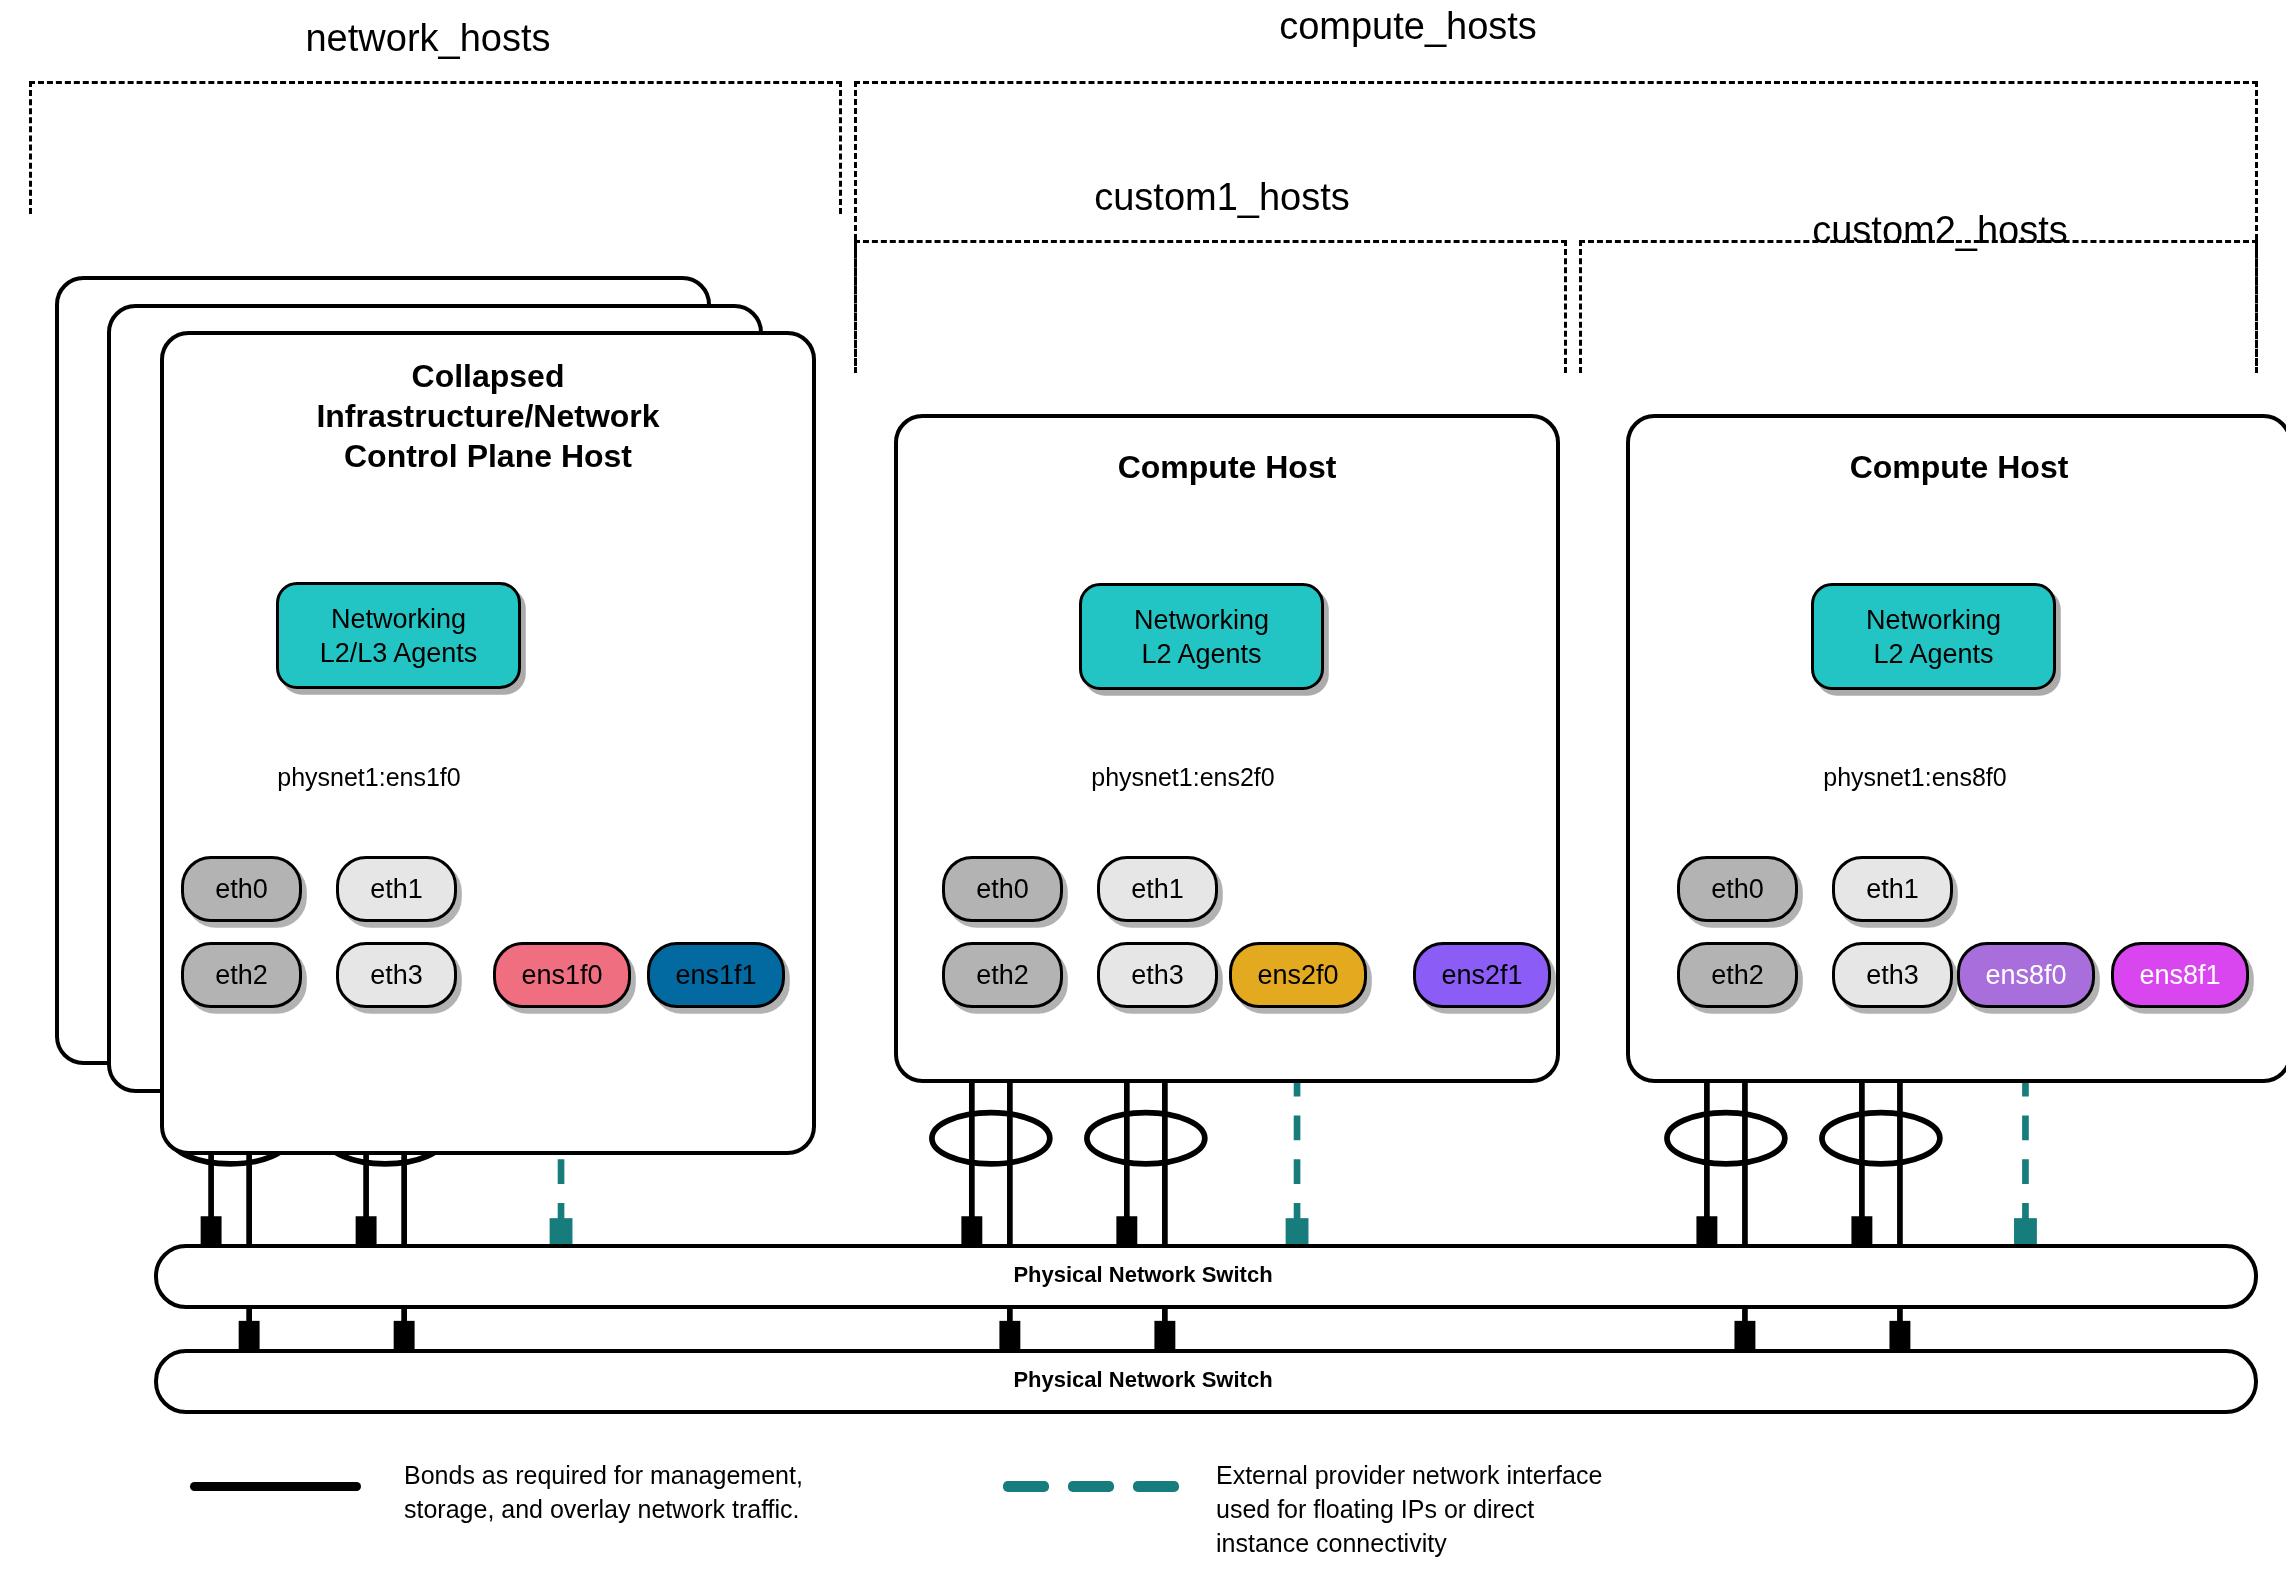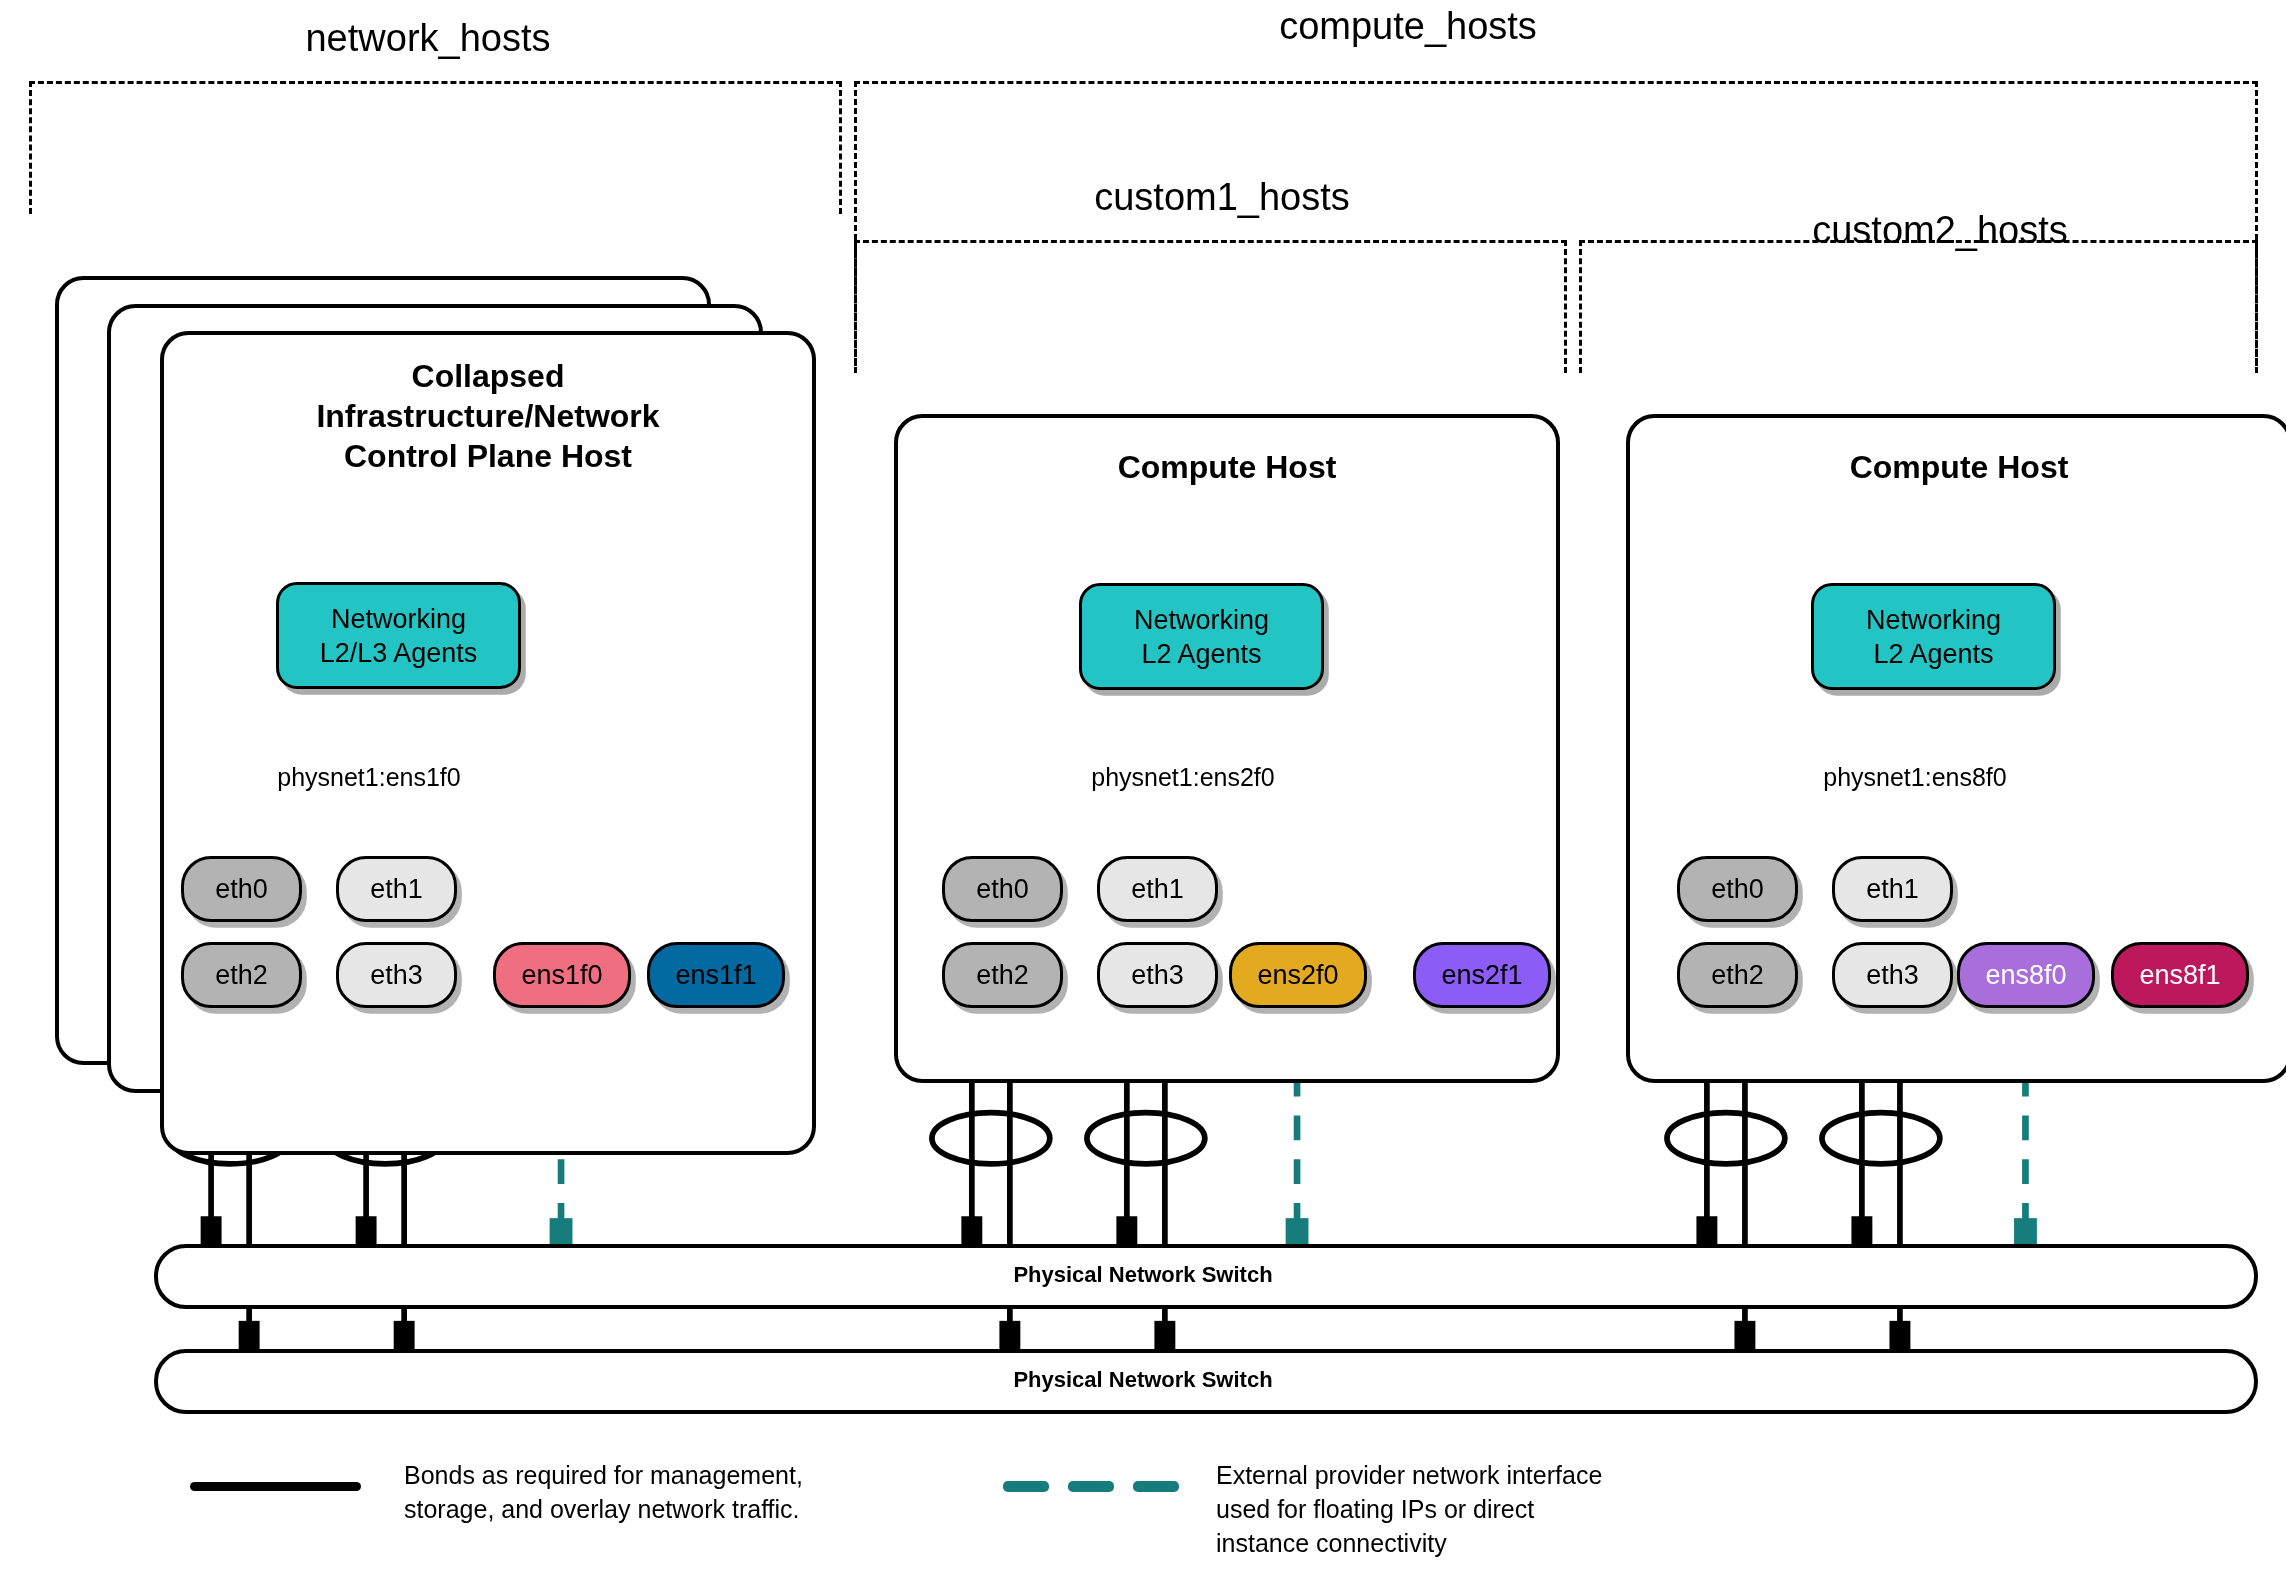--- a/index.html
+++ b/index.html
@@ -314,21 +314,21 @@
   </div>
   <div class="nic" style="left:1677px; top:942px; width:121px; background:#b3b3b3; color:#000;">
     <span>eth2</span>
   </div>
   <div class="nic" style="left:1832px; top:942px; width:121px; background:#e6e6e6; color:#000;">
     <span>eth3</span>
   </div>
   <div class="nic" style="left:1957px; top:942px; width:138px; background:#a86fdc; color:#fff;">
     <span>ens8f0</span>
   </div>
-  <div class="nic" style="left:2111px; top:942px; width:138px; background:#be185d; color:#fff;">
+  <div class="nic" style="left:2111px; top:942px; width:138px; background:#d946ef; color:#fff;">
     <span>ens8f1</span>
   </div>
 
   <div class="switch-bar" style="left:154px; top:1244px; width:2104px; height:65px;"></div>
   <div class="switch-label" style="top:1262px;">Physical Network Switch</div>
 
   <div class="switch-bar" style="left:154px; top:1349px; width:2104px; height:65px;"></div>
   <div class="switch-label" style="top:1367px;">Physical Network Switch</div>
 
   <div class="legend-item" style="left:0; top:0;">

